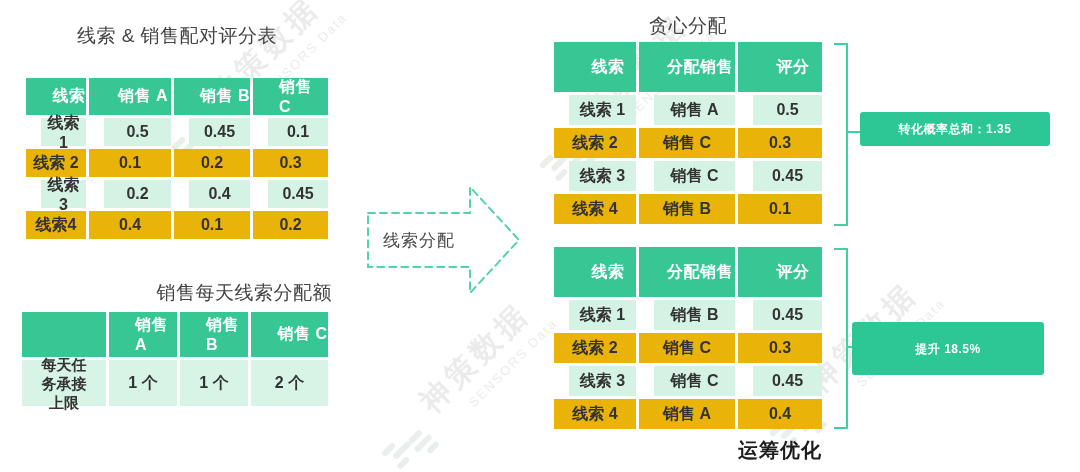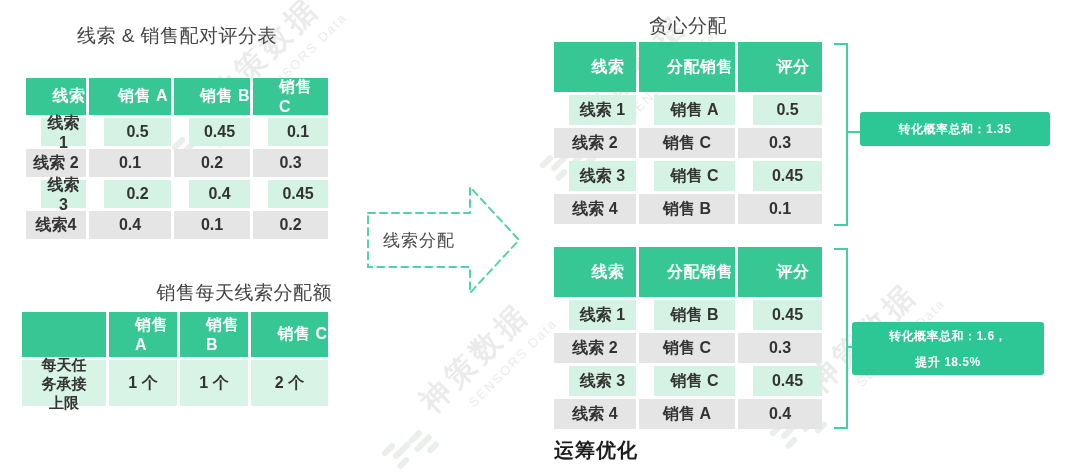--- a/index.html
+++ b/index.html
@@ -16,31 +16,31 @@
   .wm-logo i:nth-child(1){width:16px;left:0;top:4px;}
   .wm-logo i:nth-child(2){width:22px;left:6px;top:14px;}
   .wm-logo i:nth-child(3){width:14px;left:2px;top:24px;}
   .wm-logo i:nth-child(4){width:16px;left:28px;top:14px;}
   .wm-logo i:nth-child(5){width:22px;left:26px;top:24px;}
   .wm-logo i:nth-child(6){width:14px;left:34px;top:34px;}
 
   
   .title{position:absolute;text-align:center;font-size:19px;color:#434343;
          font-weight:500;z-index:2;letter-spacing:0.5px;}
-  .caption{position:absolute;text-align:left;font-size:20px;color:#1d1d1d;
+  .caption{position:absolute;text-align:right;font-size:20px;color:#1d1d1d;
            font-weight:700;z-index:2;letter-spacing:1px;}
 
   
   .grid{position:absolute;display:grid;gap:3px;z-index:2;}
   .th{background:#36C794;color:#ffffff;font-weight:700;font-size:16px;
       display:flex;align-items:center;justify-content:center;letter-spacing:0.5px;padding-left:26px;}
   .td{color:#333333;font-weight:600;font-size:16px;
       display:flex;align-items:center;justify-content:center;text-align:center;}
   .rowA{background:#D5F3E5;margin-left:15px;}
-  .rowB{background:#e5e5e5;}
+  .rowB{background:#eab308;}
   .rowQ{background:#D7F4E7;}
   .td.small{font-size:15px;line-height:19px;padding:0 15px;}
 
   #scoreTable{left:26px;top:78px;width:302px;
       grid-template-columns:60px 82px 76px 75px;
       grid-template-rows:37px repeat(4,28px);}
   #quotaTable{left:22px;top:312px;width:306px;
       grid-template-columns:84px 68px 68px 77px;
       grid-template-rows:45px 46px;}
   #greedyTable{left:554px;top:42px;width:268px;
@@ -198,17 +198,16 @@
     <div class="td rowA">销售 C</div>
     <div class="td rowA">0.45</div>
     <div class="td rowB">线索 4</div>
     <div class="td rowB">销售 A</div>
     <div class="td rowB">0.4</div>
   </div>
   <div class="caption" style="left:554px;top:437px;width:268px;">运筹优化</div>
   <div class="bracket" style="left:834px;top:248px;height:177px;"></div>
   <div class="tick" style="left:846px;top:346px;width:8px;"></div>
   <div class="resultBox" id="box2">
-    <span>转化概率总和：1.6，</span>
     <span>提升 18.5%</span>
   </div>
 
 </div>
 
 </body></html>

